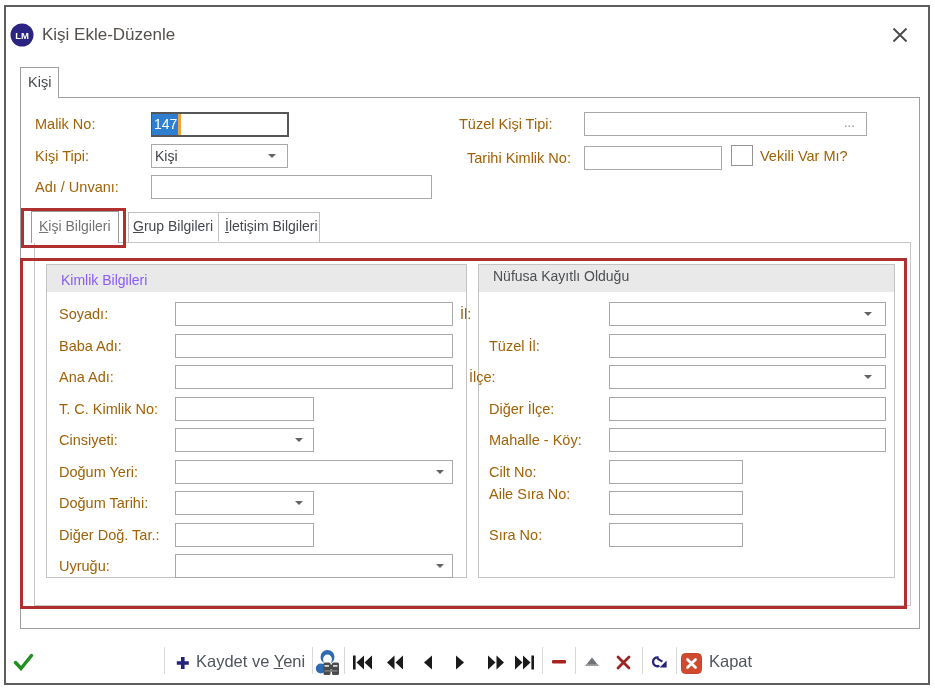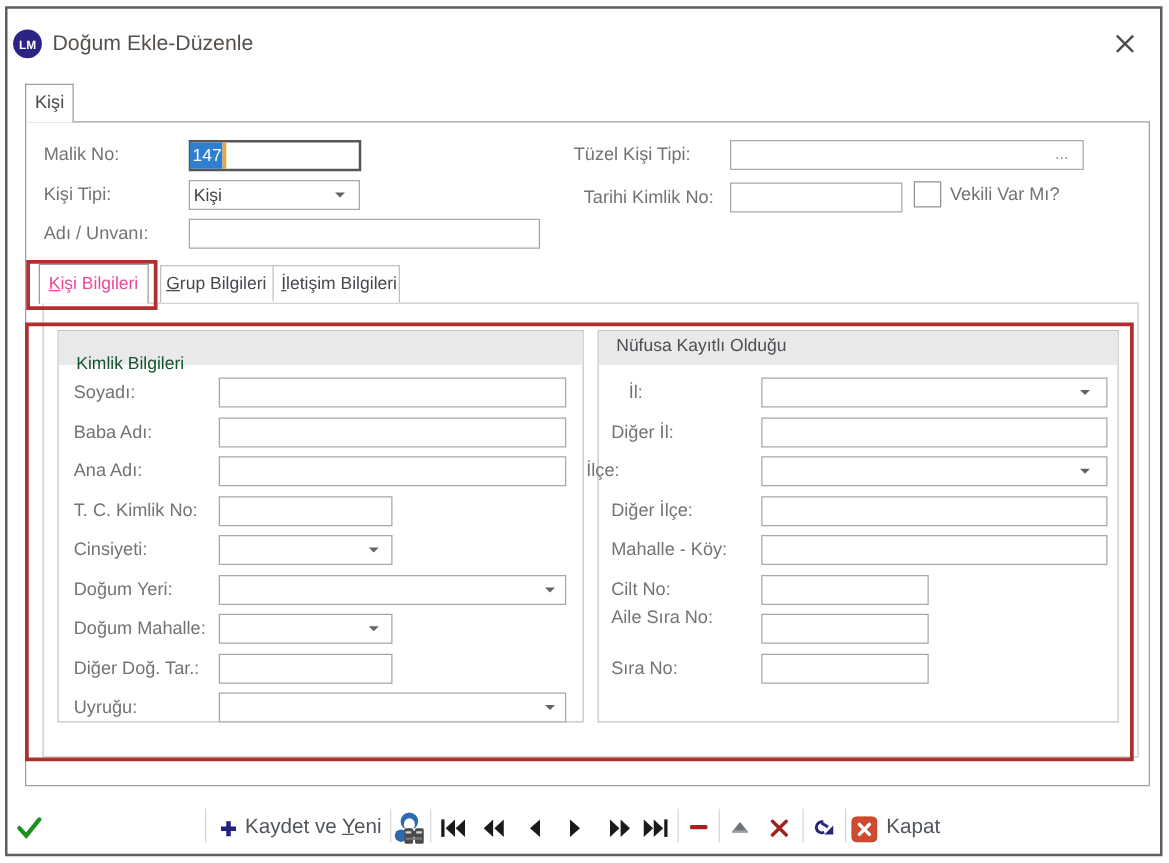--- a/index.html
+++ b/index.html
@@ -1,34 +1,34 @@
 <!DOCTYPE html>
 <html><head>
 <meta charset="utf-8">
 <style>
 html,body{margin:0;padding:0;}
 body{width:935px;height:690px;position:relative;background:#fff;
  font-family:"Liberation Sans",sans-serif;overflow:hidden;}
 .ab{position:absolute;}
-.lb{position:absolute;font-size:14.5px;color:#737373;line-height:24px;white-space:nowrap;}
+.lb{position:absolute;font-size:14.5px;color:#a16207;line-height:24px;white-space:nowrap;}
 .tb{position:absolute;background:#fff;border:1px solid #a8a8a8;box-sizing:border-box;height:24px;}
 .arr{position:absolute;width:0;height:0;border-left:4.5px solid transparent;border-right:4.5px solid transparent;border-top:4.5px solid #606469;}
 .sep{position:absolute;width:1px;background:#d8d8d8;top:647px;height:27px;}
 .tbt{position:absolute;font-size:16.5px;color:#51565c;line-height:24px;top:649px;white-space:nowrap;}
 </style>
 </head>
 <body>
 
 <div class="ab" style="left:4px;top:5px;width:926px;height:680px;border:2px solid #5e5e5e;box-sizing:border-box;background:#fff;"></div>
 
 <svg class="ab" style="left:10px;top:23px;" width="24" height="24" viewBox="0 0 24 24">
  <circle cx="12" cy="12" r="11.5" fill="#2b2483"></circle>
  <text x="12" y="16" font-family="Liberation Sans" font-size="9.5" font-weight="bold" fill="#ffffff" text-anchor="middle">LM</text>
 </svg>
-<div class="ab" style="left:42px;top:25px;font-size:17px;color:#55504c;">Doğum Ekle-Düzenle</div>
+<div class="ab" style="left:42px;top:25px;font-size:17px;color:#55504c;">Kişi Ekle-Düzenle</div>
 <svg class="ab" style="left:892px;top:27px;" width="16" height="16" viewBox="0 0 16 16">
  <path d="M1.5 1.5 L14.5 14.5 M14.5 1.5 L1.5 14.5" stroke="#4a4a4a" stroke-width="1.9" fill="none"></path>
 </svg>
 
 <div class="ab" style="left:20px;top:97px;width:900px;height:532px;border:1px solid #9f9f9f;box-sizing:border-box;background:#fff;"></div>
 <div class="ab" style="left:20px;top:67px;width:39px;height:31px;background:#fff;border:1px solid #9f9f9f;border-bottom:none;box-sizing:border-box;"></div>
 <div class="ab" style="left:28px;top:70px;font-size:14.5px;color:#45484d;line-height:24px;">Kişi</div>
 
 <div class="lb" style="left:35px;top:112px;">Malik No:</div>
 <div class="tb" style="left:151px;top:112px;width:138px;height:25px;border:2px solid #565656;"></div>
@@ -50,62 +50,62 @@
 
 <div class="lb" style="left:467px;top:146px;">Tarihi Kimlik No:</div>
 <div class="tb" style="left:584px;top:146px;width:138px;"></div>
 <div class="ab" style="left:731px;top:145px;width:22px;height:21px;border:1px solid #939393;box-sizing:border-box;background:#fff;"></div>
 <div class="lb" style="left:760px;top:144px;">Vekili Var Mı?</div>
 
 <div class="ab" style="left:34px;top:242px;width:877px;height:364px;border:1px solid #c6c6c6;box-sizing:border-box;background:#fff;"></div>
 <div class="ab" style="left:128px;top:212px;width:192px;height:30px;border:1px solid #c0c0c0;border-bottom:none;box-sizing:border-box;background:#fff;"></div>
 <div class="ab" style="left:218px;top:213px;width:1px;height:28px;background:#c0c0c0;"></div>
 <div class="ab" style="left:31px;top:211px;width:88px;height:32px;background:#fff;border:1px solid #9b9b9b;border-bottom:none;box-sizing:border-box;"></div>
-<div class="ab" style="left:39px;top:218px;font-size:14px;color:#ec4899;"><u>K</u>işi Bilgileri</div>
+<div class="ab" style="left:39px;top:218px;font-size:14px;color:#737373;"><u>K</u>işi Bilgileri</div>
 <div class="ab" style="left:133px;top:218px;font-size:14px;color:#45484d;"><u>G</u>rup Bilgileri</div>
 <div class="ab" style="left:225px;top:218px;font-size:14px;color:#45484d;"><u>İ</u>letişim Bilgileri</div>
 
 <div class="ab" style="left:21px;top:208px;width:105px;height:40px;border:3px solid #b03030;box-sizing:border-box;"></div>
 <div class="ab" style="left:20px;top:258px;width:887px;height:351px;border:3px solid #b03030;box-sizing:border-box;"></div>
 
 <div class="ab" style="left:46px;top:264px;width:421px;height:314px;border:1px solid #c3c3c3;box-sizing:border-box;background:#fff;"></div>
 <div class="ab" style="left:47px;top:265px;width:419px;height:27px;background:#e9e9e9;"></div>
-<div class="ab" style="left:61px;top:277px;font-size:14px;color:#14532d;line-height:27px;">Kimlik Bilgileri</div>
+<div class="ab" style="left:61px;top:267px;font-size:14px;color:#8b5cf6;line-height:27px;">Kimlik Bilgileri</div>
 
 <div class="lb" style="left:59px;top:302px;">Soyadı:</div>
 <div class="tb" style="left:175px;top:302px;width:278px;"></div>
 <div class="lb" style="left:59px;top:334px;">Baba Adı:</div>
 <div class="tb" style="left:175px;top:334px;width:278px;"></div>
 <div class="lb" style="left:59px;top:365px;">Ana Adı:</div>
 <div class="tb" style="left:175px;top:365px;width:278px;"></div>
 <div class="lb" style="left:59px;top:397px;">T. C. Kimlik No:</div>
 <div class="tb" style="left:175px;top:397px;width:139px;"></div>
 <div class="lb" style="left:59px;top:428px;">Cinsiyeti:</div>
 <div class="tb" style="left:175px;top:428px;width:139px;"></div>
 <span class="arr" style="left:295px;top:438px;"></span>
 <div class="lb" style="left:59px;top:460px;">Doğum Yeri:</div>
 <div class="tb" style="left:175px;top:460px;width:278px;"></div>
 <span class="arr" style="left:436px;top:470px;"></span>
-<div class="lb" style="left:59px;top:491px;">Doğum Mahalle:</div>
+<div class="lb" style="left:59px;top:491px;">Doğum Tarihi:</div>
 <div class="tb" style="left:175px;top:491px;width:139px;"></div>
 <span class="arr" style="left:295px;top:501px;"></span>
 <div class="lb" style="left:59px;top:523px;">Diğer Doğ. Tar.:</div>
 <div class="tb" style="left:175px;top:523px;width:139px;"></div>
 <div class="lb" style="left:59px;top:554px;">Uyruğu:</div>
 <div class="tb" style="left:175px;top:554px;width:278px;"></div>
 <span class="arr" style="left:436px;top:564px;"></span>
 
 <div class="ab" style="left:478px;top:264px;width:417px;height:314px;border:1px solid #c3c3c3;box-sizing:border-box;background:#fff;"></div>
 <div class="ab" style="left:479px;top:265px;width:415px;height:27px;background:#e9e9e9;"></div>
 <div class="ab" style="left:493px;top:263px;font-size:14px;color:#4c4f54;line-height:27px;">Nüfusa Kayıtlı Olduğu</div>
 
-<div class="lb" style="left:503px;top:302px;">İl:</div>
+<div class="lb" style="left:460px;top:302px;">İl:</div>
 <div class="tb" style="left:609px;top:302px;width:277px;"></div>
 <span class="arr" style="left:864px;top:312px;"></span>
-<div class="lb" style="left:489px;top:334px;">Diğer İl:</div>
+<div class="lb" style="left:489px;top:334px;">Tüzel İl:</div>
 <div class="tb" style="left:609px;top:334px;width:277px;"></div>
 <div class="lb" style="left:469px;top:365px;">İlçe:</div>
 <div class="tb" style="left:609px;top:365px;width:277px;"></div>
 <span class="arr" style="left:864px;top:375px;"></span>
 <div class="lb" style="left:489px;top:397px;">Diğer İlçe:</div>
 <div class="tb" style="left:609px;top:397px;width:277px;"></div>
 <div class="lb" style="left:489px;top:428px;">Mahalle - Köy:</div>
 <div class="tb" style="left:609px;top:428px;width:277px;"></div>
 <div class="lb" style="left:489px;top:460px;">Cilt No:</div>
 <div class="tb" style="left:609px;top:460px;width:134px;"></div>

